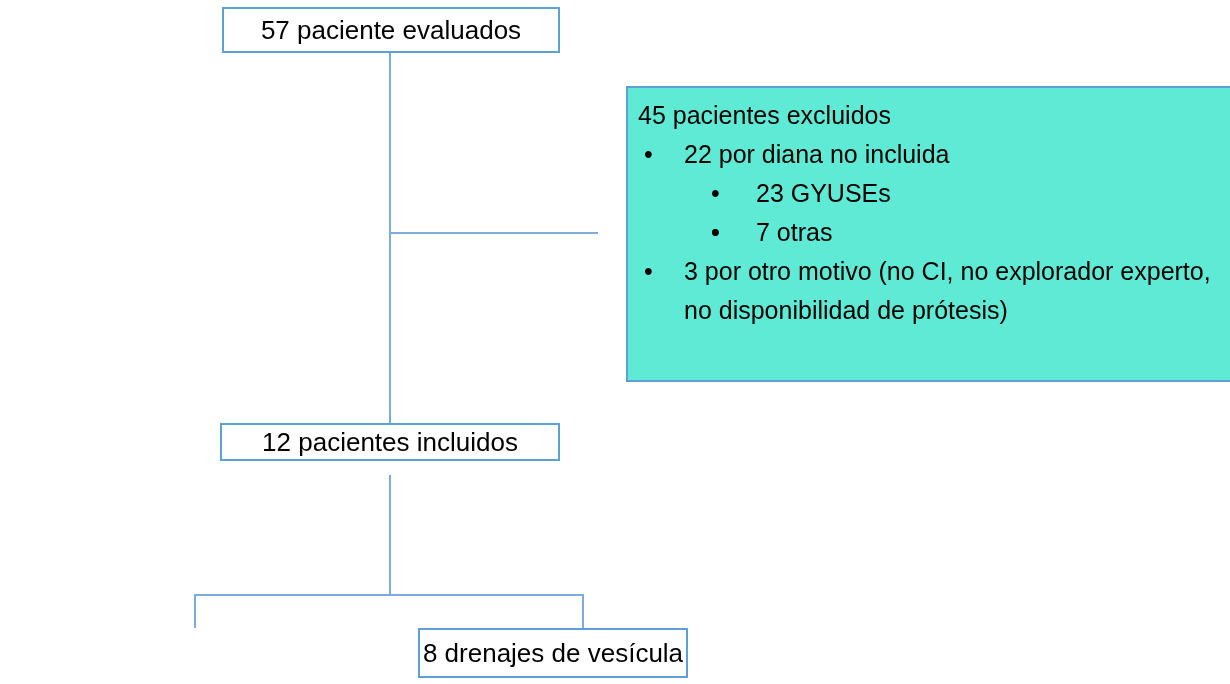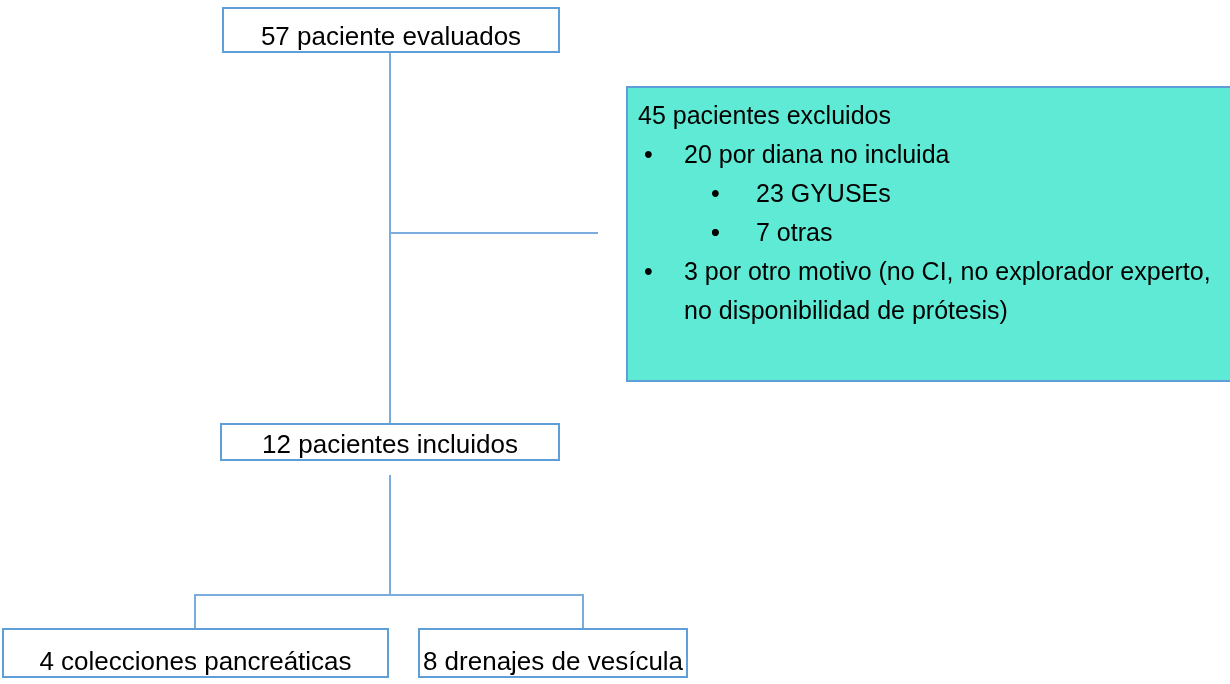--- a/index.html
+++ b/index.html
@@ -15,21 +15,21 @@
     height: 684px;
     background: #ffffff;
     overflow: hidden;
   }
   .box {
     position: absolute;
     border: 2px solid #5f9fd8;
     background: #ffffff;
     box-sizing: border-box;
     display: flex;
-    align-items: flex-end;
+    align-items: center;
     justify-content: center;
     font-size: 26px;
     line-height: 1.1;
     white-space: nowrap;
   }
   .line {
     position: absolute;
     background: #7aacdd;
   }
   #box-evaluated  { left: 222px; top: 7px;   width: 338px; height: 46px; }
@@ -76,21 +76,21 @@
 
   <div class="box" id="box-evaluated">
     <span>57 paciente evaluados</span>
   </div>
 
   <div id="box-excluded">
     <div class="excl-line excl-title">45 pacientes excluidos</div>
 
     <div class="excl-line lvl1">
       <span class="bullet">•</span>
-      <span>20 por diana no incluida</span>
+      <span>22 por diana no incluida</span>
     </div>
 
     <div class="excl-line lvl2">
       <span class="bullet">•</span>
       <span>23 GYUSEs</span>
     </div>
 
     <div class="excl-line lvl2">
       <span class="bullet">•</span>
     </div>
@@ -103,21 +103,18 @@
     <div class="excl-line lvl1 wrapline">
       <span class="bullet">•</span>
       <span>3 por otro motivo (no CI, no explorador experto, no disponibilidad de prótesis)</span>
     </div>
   </div>
 
   <div class="box" id="box-included">
     <span>12 pacientes incluidos</span>
   </div>
 
-  <div class="box" id="box-pancreatic">
-    <span>4 colecciones pancreáticas</span>
-  </div>
 
   <div class="box" id="box-gallbladder">
     <span>8 drenajes de vesícula</span>
   </div>
 
 </div>
 
 </body></html>

